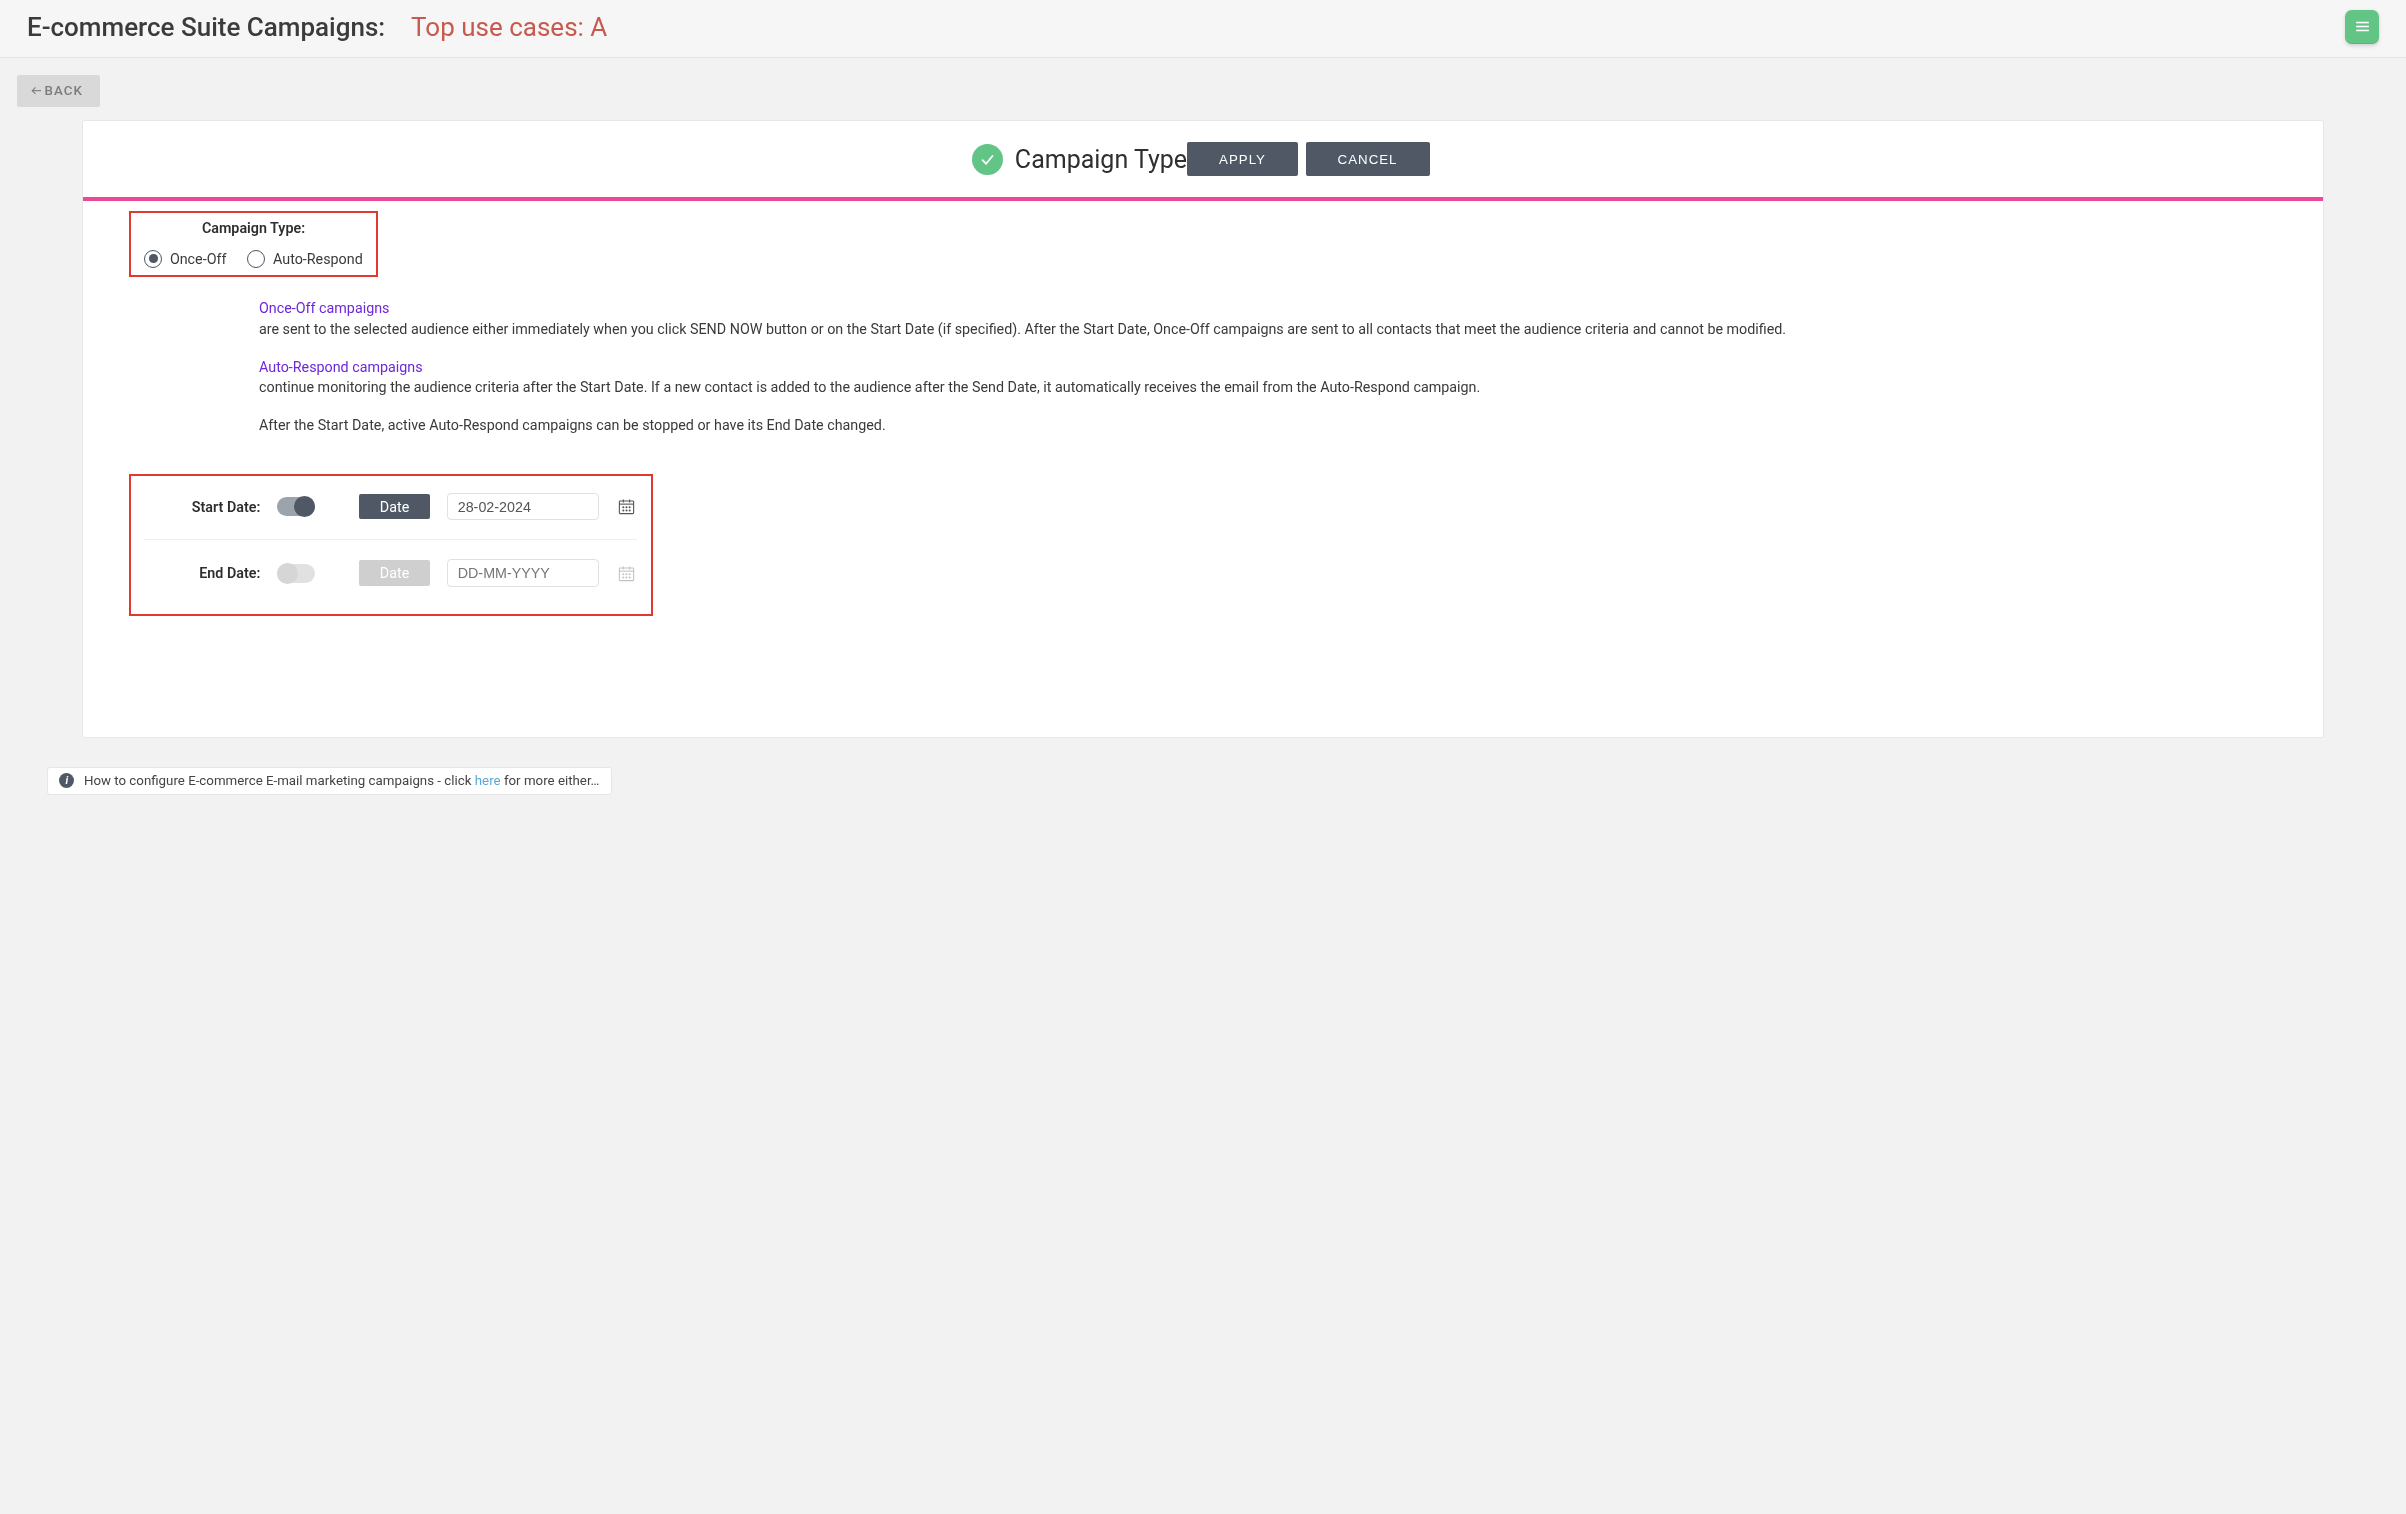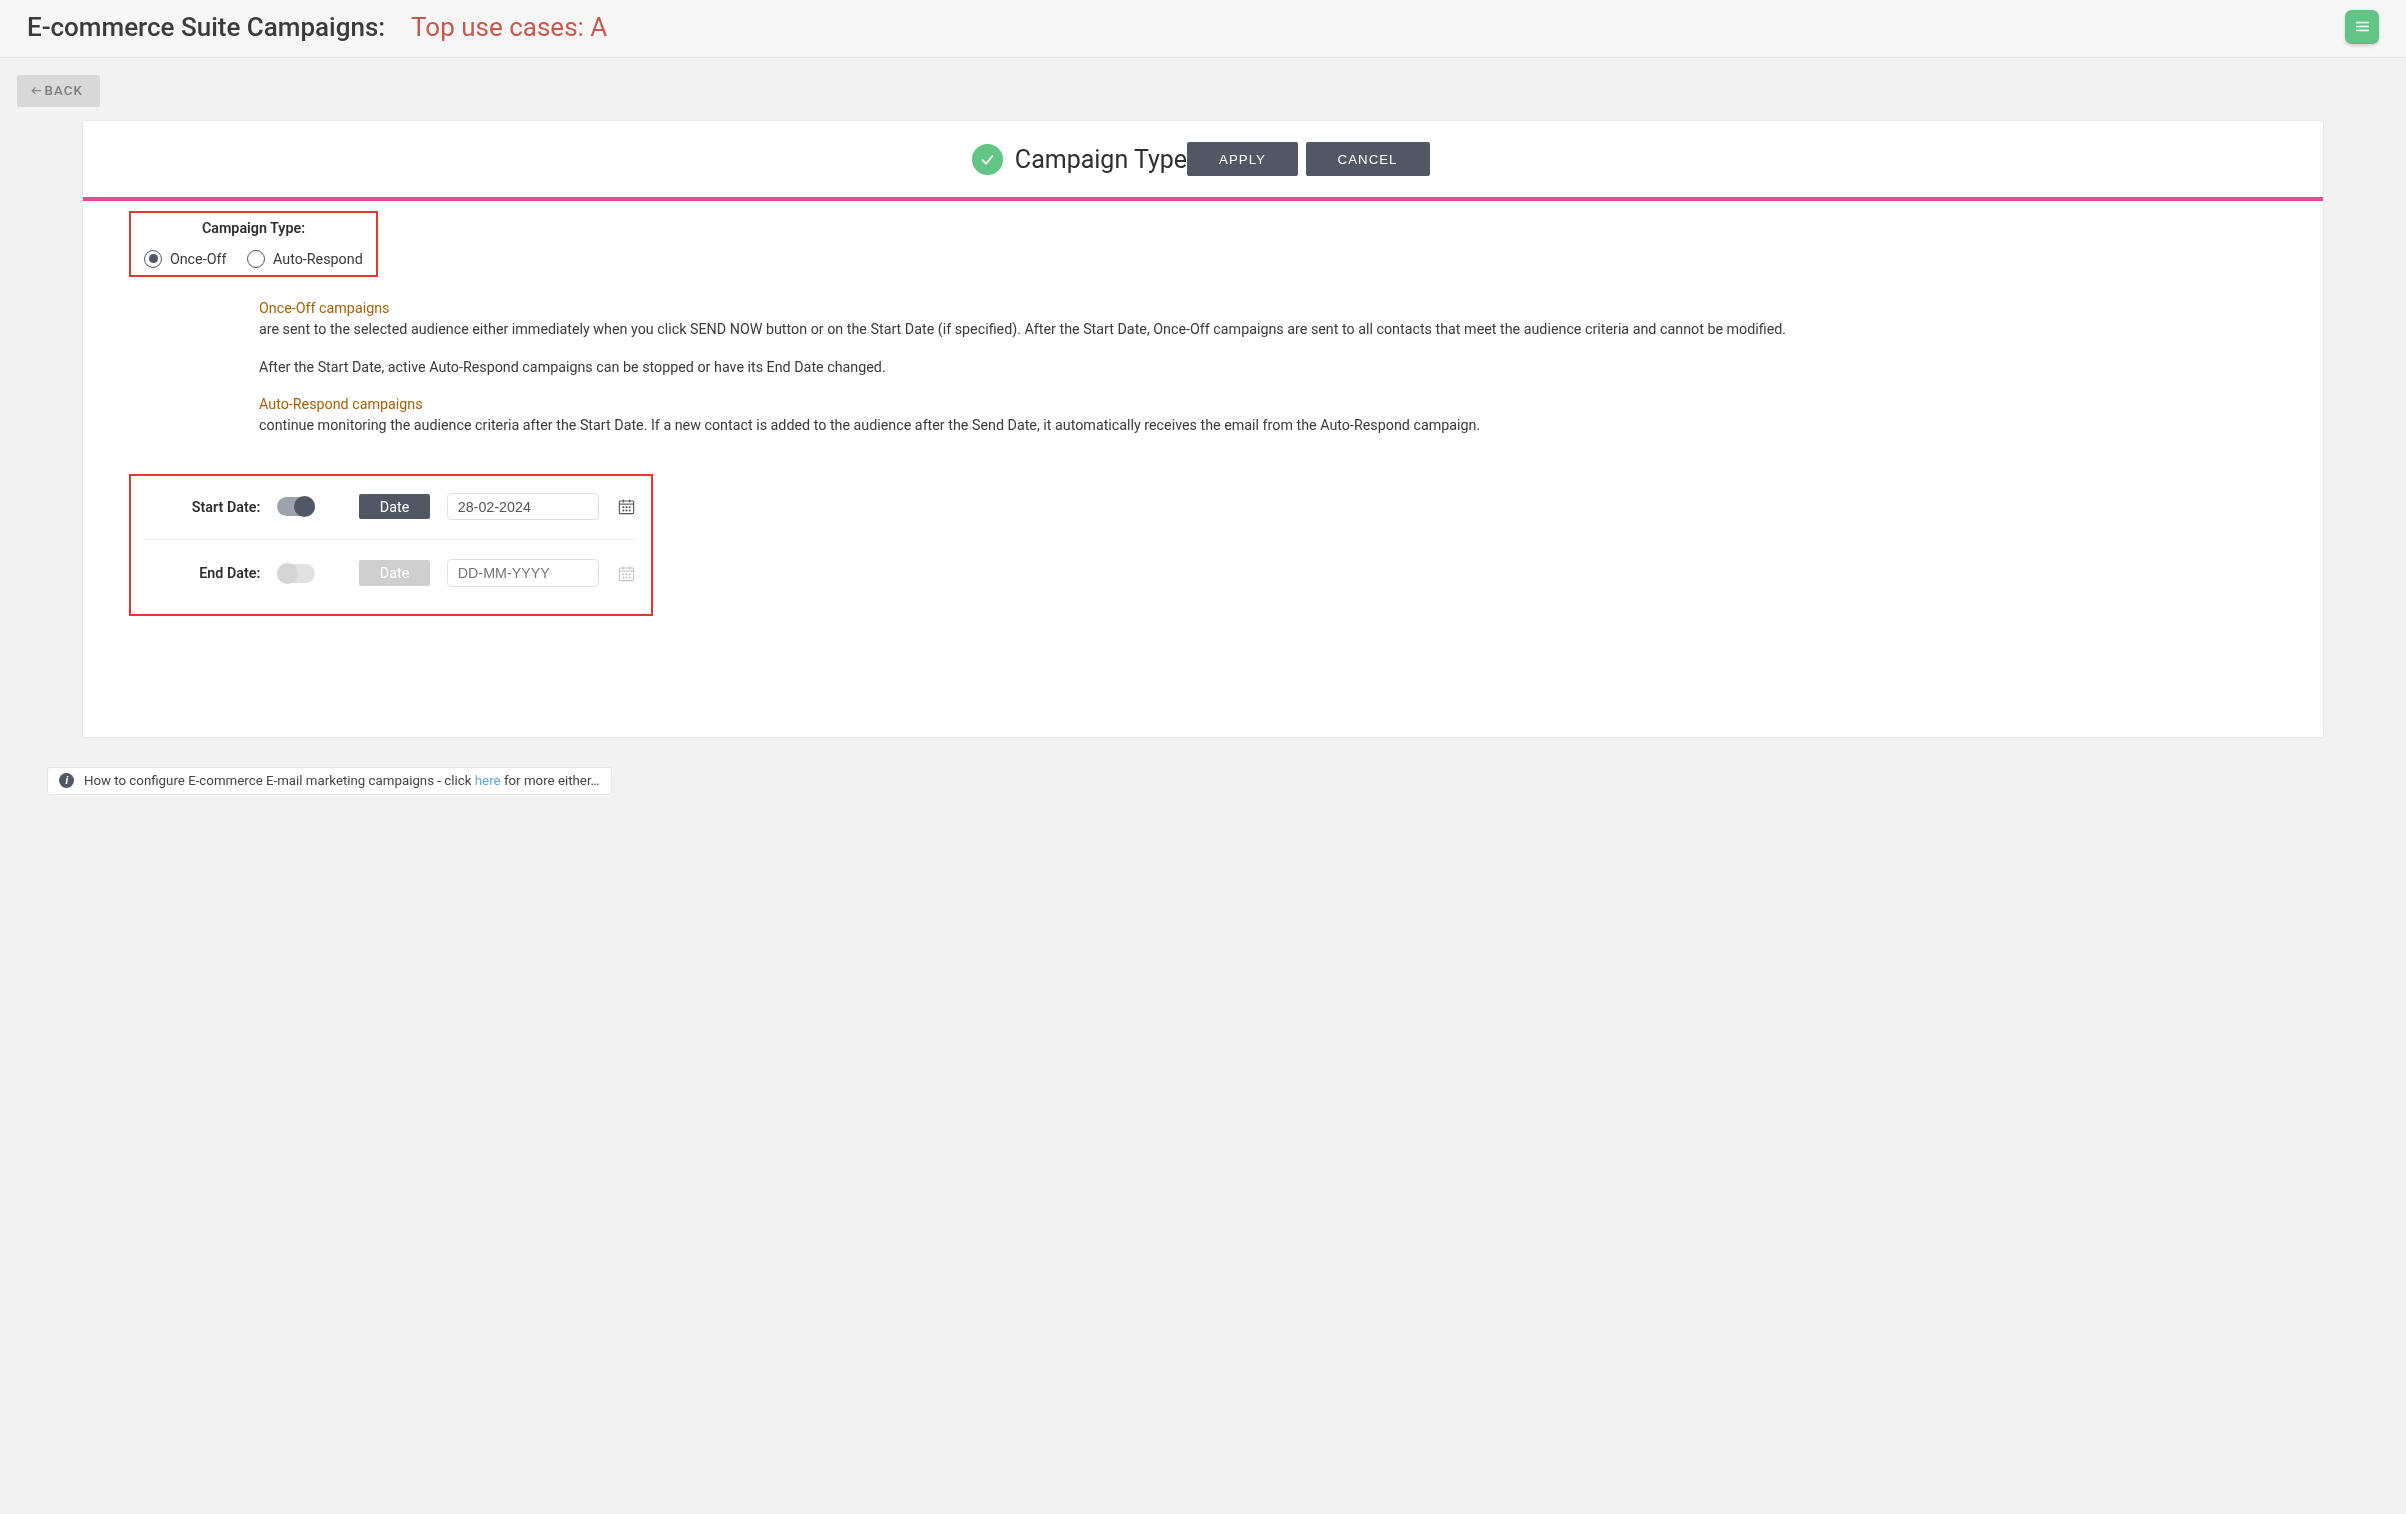--- a/index.html
+++ b/index.html
@@ -131,21 +131,21 @@
   .radio .circle {
     width: 18px; height: 18px; border-radius: 50%;
     border: 1.9px solid #4f5864; display:flex; align-items:center; justify-content:center;
   }
   .radio.selected .circle::after {
     content: ""; width: 8.6px; height: 8.6px; border-radius: 50%; background: #4f5864;
   }
 
   
   .desc-block { margin: 17px 27px 0 176px; color: #3a3a3a; line-height: 1.45; font-size: 14.3px; }
-  .desc-block .link { color: #a16207; margin-top: 48px; }
+  .desc-block .link { color: #6d28d9; margin-top: 48px; }
   .desc-block + .desc-block { margin-top: 17px; }
 
   
   .date-section-wrap {
     margin: 38px 0 0 46px;
   }
   .date-row {
     display: flex;
     align-items: center;
     gap: 17px;
@@ -267,25 +267,25 @@
           <span>Auto-Respond</span>
         </div>
       </div>
     </div>
 
     
     <div class="desc-block">
       <span class="link">Once-Off campaigns</span><br>
       <span>are sent to the selected audience either immediately when you click SEND NOW button or on the Start Date (if specified). After the Start Date, Once-Off campaigns are sent to all contacts that meet the audience criteria and cannot be modified.</span>
     </div>
-    <div class="desc-block">After the Start Date, active Auto-Respond campaigns can be stopped or have its End Date changed.</div>
     <div class="desc-block">
       <span class="link">Auto-Respond campaigns</span><br>
       <span>continue monitoring the audience criteria after the Start Date. If a new contact is added to the audience after the Send Date, it automatically receives the email from the Auto-Respond campaign.</span>
     </div>
+    <div class="desc-block">After the Start Date, active Auto-Respond campaigns can be stopped or have its End Date changed.</div>
 
     
     <div class="highlight-red date-section-wrap" style="display:inline-block;">
 
       <div class="date-row first">
         <span class="date-label">Start Date:</span>
         <div class="toggle on"></div>
         <div style="width:9.5px;"></div>
         <div class="date-btn">Date</div>
         <input class="date-input" value="28-02-2024" style="">

